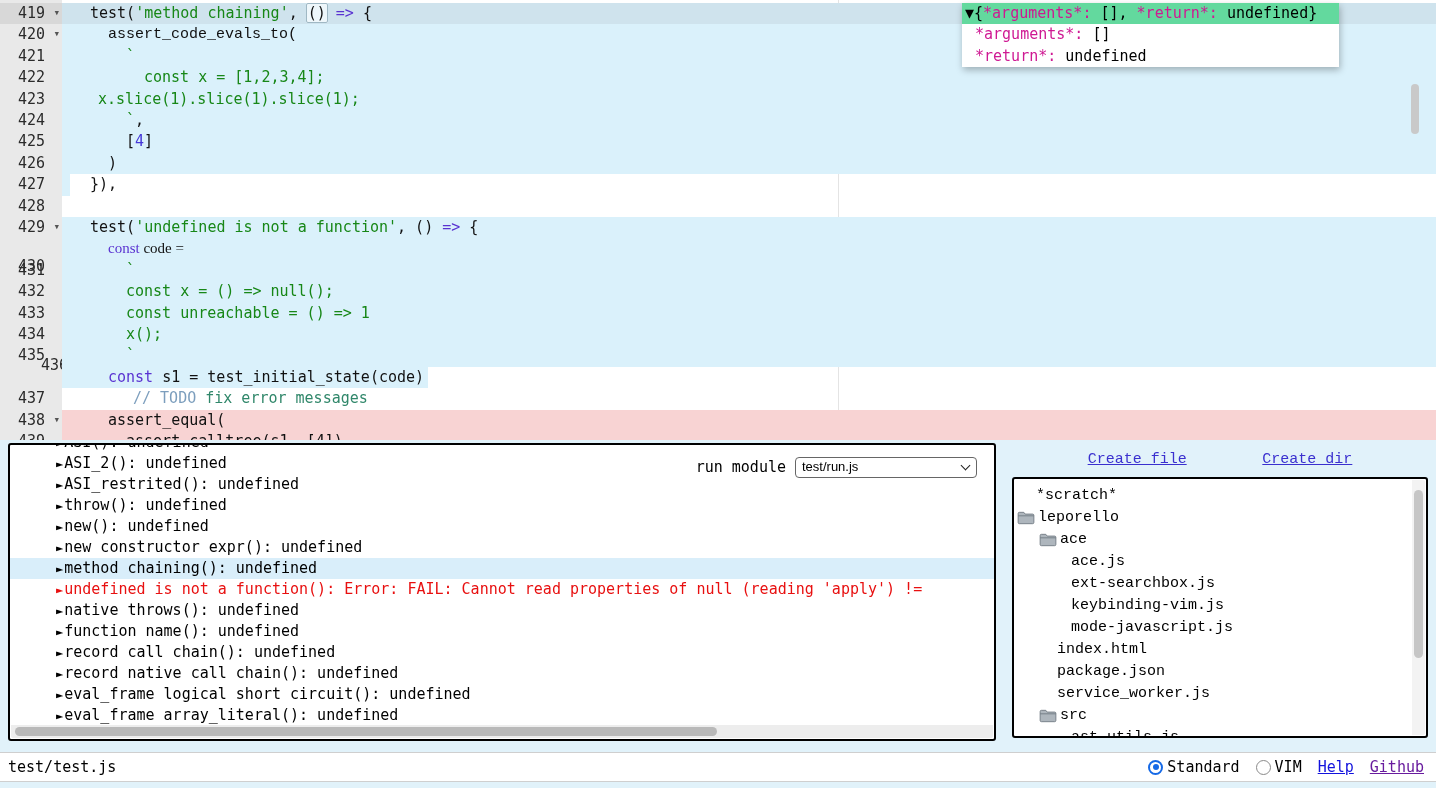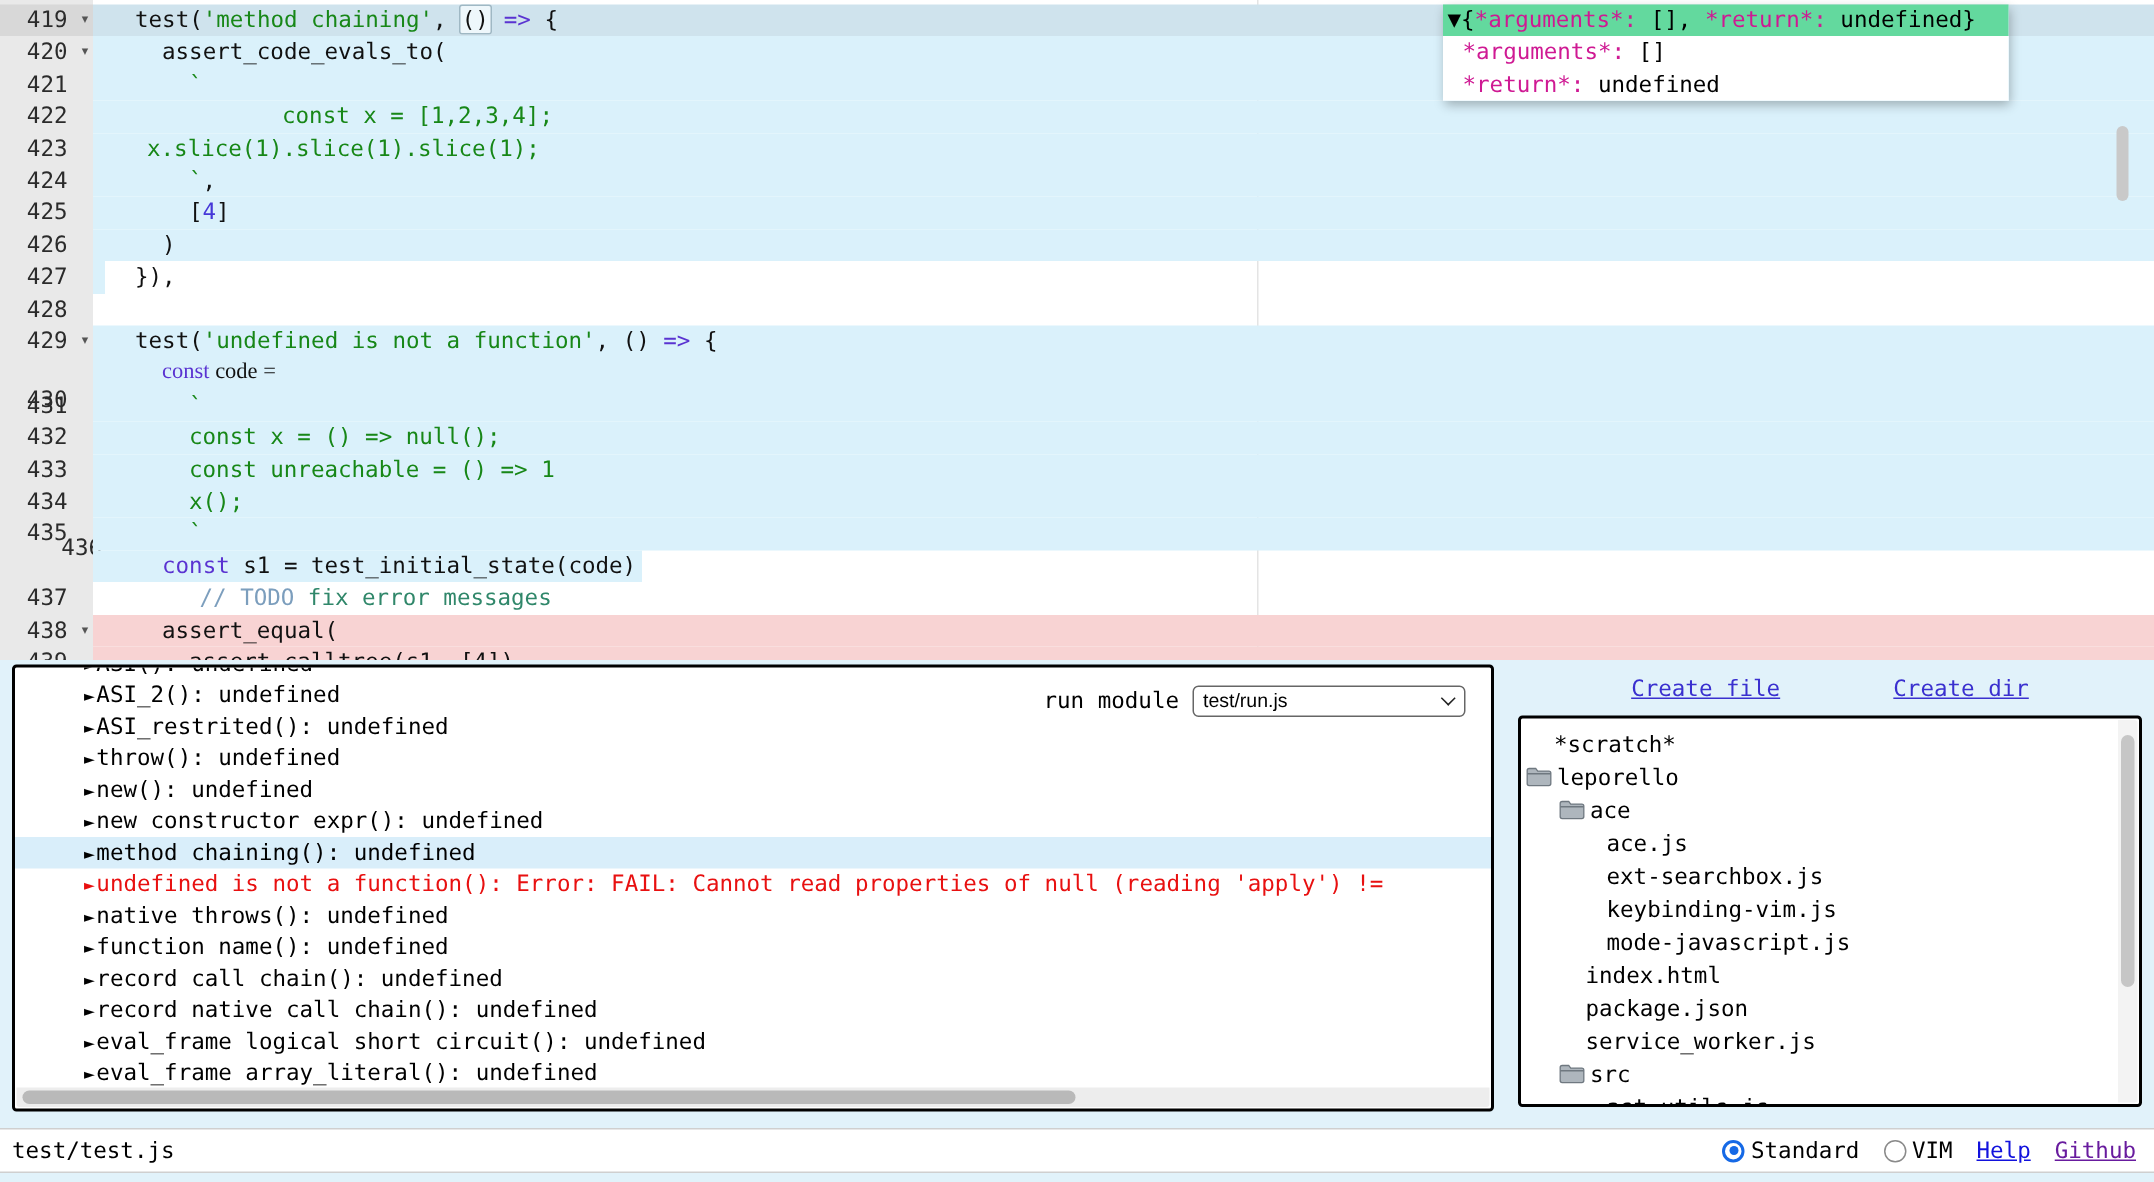--- a/index.html
+++ b/index.html
@@ -50,21 +50,21 @@
   .result-item.selected{background:var(--sel-blue);}
   .result-item.error{color:var(--err-red);}
   .run-module{position:absolute;top:11px;right:17px;display:flex;align-items:center;gap:9px;z-index:3;}
   .run-module-label{font-size:15px;color:#000;}
   .select-wrap{position:relative;}
   .select-wrap select{appearance:none;-webkit-appearance:none;width:182px;height:21px;font-family:"Liberation Sans",sans-serif;font-size:13px;padding:0 20px 1px 6px;border:1px solid #666;border-radius:4px;background:#fff;color:#000;}
   .select-chevron{position:absolute;right:8px;top:6px;width:7px;height:7px;border-right:1.6px solid #222;border-bottom:1.6px solid #222;transform:rotate(45deg);pointer-events:none;}
   .h-scroll{position:absolute;left:1px;right:1px;bottom:1px;height:13px;background:#ededed;border-radius:0 0 2px 2px;}
   .h-thumb{position:absolute;left:4px;top:2px;width:71.5%;height:9px;background:#b9b9b9;border-radius:4.5px;}
 
-  .file-panel{position:absolute;left:1012px;top:443px;width:416px;height:298px;}
+  .file-panel{position:absolute;left:1012px;top:443px;width:416px;height:298px;font-family:Liberation Mono, monospace;}
   .file-links{height:32px;display:flex;justify-content:space-evenly;align-items:center;font-size:15px;}
   .file-links a{text-decoration:underline;color:#3a30cf;cursor:pointer;}
   .tree-box{position:absolute;left:0;top:34px;width:416px;height:261px;background:#fff;border:2px solid #000;border-radius:3px;overflow:hidden;}
   .tree{position:absolute;left:0;top:6px;right:15px;}
   .tree-row{height:22px;line-height:22px;font-size:15px;white-space:pre;display:flex;align-items:center;color:#000;}
   .tree-row svg{margin-right:3px;flex:0 0 auto;}
   .tree-scroll{position:absolute;right:1px;top:1px;bottom:1px;width:13px;background:#f3f3f3;border-radius:0 2px 2px 0;}
   .tree-thumb{position:absolute;top:10px;right:2px;width:9px;height:168px;background:#c6c6c6;border-radius:4.5px;}
 
   
@@ -106,29 +106,29 @@
         <div class="g-row" style="top: 355px; margin-left: 23px;">436</div>
         <div class="g-row" style="top: 388.2px;">437</div>
         <div class="g-row" style="top: 409.6px;">438<span class="fold">▾</span></div>
         <div class="g-row" style="top: 431px;">439</div>
       </div>
     <div class="c-rows" id="code-rows">
         <div class="c-row" style="top: 3px;">
           <div class="band active"></div>
           <div class="c-text" style="padding-left: 28px;"><span class="tok-plain">test(</span><span class="tok-str">'method chaining'</span><span class="tok-plain">, </span><span class="tok-boxed">()</span><span class="tok-plain"> </span><span class="tok-kw">=&gt;</span><span class="tok-plain"> {</span></div>
         </div>
-        <div class="c-row" style="top: 24.4px;">
+        <div class="c-row" style="top: 24.4px; font-family: Liberation Mono, monospace;">
           <div class="band eval"></div>
           <div class="c-text" style="padding-left: 46px;"><span class="tok-plain">assert_code_evals_to(</span></div>
         </div>
         <div class="c-row" style="top: 45.8px;">
           <div class="band eval"></div>
           <div class="c-text" style="padding-left: 64px;"><span class="tok-str">`</span></div>
         </div>
-        <div class="c-row" style="top: 67.2px; padding-left: 44px;">
+        <div class="c-row" style="top: 67.2px;">
           <div class="band eval"></div>
           <div class="c-text" style="padding-left: 82px;"><span class="tok-str">const x = [1,2,3,4];</span></div>
         </div>
         <div class="c-row" style="top: 88.6px;">
           <div class="band eval"></div>
           <div class="c-text" style="padding-left: 36px;"><span class="tok-str">x.slice(1).slice(1).slice(1);</span></div>
         </div>
         <div class="c-row" style="top: 110px;">
           <div class="band eval"></div>
           <div class="c-text" style="padding-left: 64px;"><span class="tok-str">`</span><span class="tok-plain">,</span></div>

